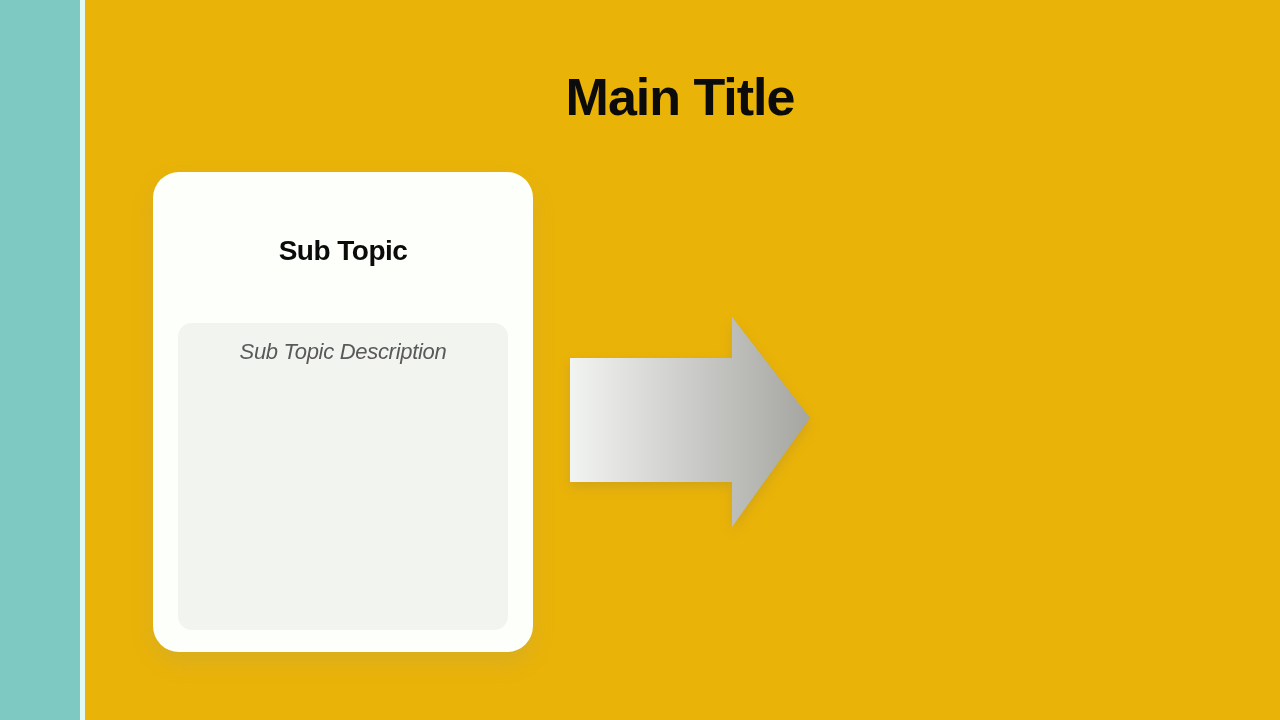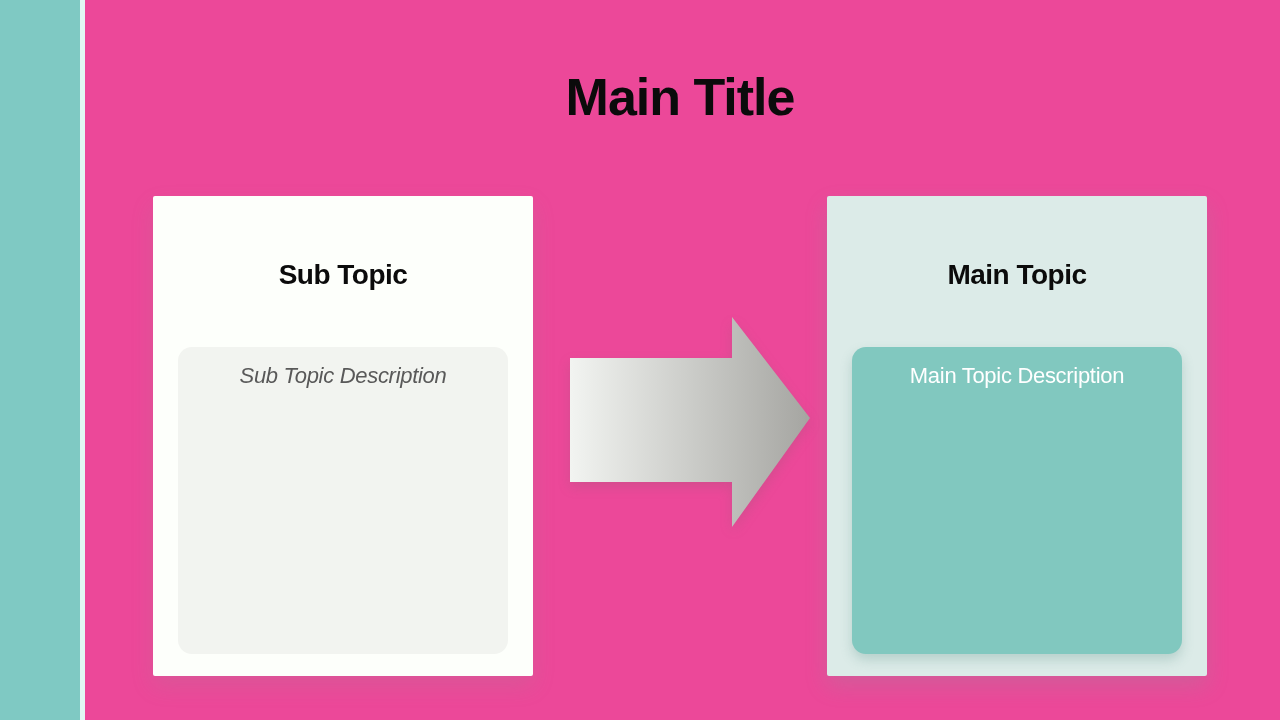--- a/index.html
+++ b/index.html
@@ -7,21 +7,21 @@
   body {
     font-family: "Liberation Sans", "DejaVu Sans", sans-serif;
     background: #f2f4f1;
     position: relative;
   }
   .slide {
     position: absolute;
     inset: 0;
     width: 1280px;
     height: 720px;
-    background: #ec4899;
+    background: #eab308;
   }
   .accent-bar {
     position: absolute;
     left: 0; top: 0;
     width: 80px; height: 720px;
     background: #7fc9c3;
   }
   .accent-bar-edge {
     position: absolute;
     left: 80px; top: 0;
@@ -34,24 +34,24 @@
     width: 1200px;
     text-align: center;
     font-size: 52px;
     font-weight: 800;
     color: #0b0b0b;
     letter-spacing: -1px;
     line-height: 1.05;
   }
   .card {
     position: absolute;
-    top: 196px;
+    top: 172px;
     width: 380px;
     height: 480px;
-    border-radius: 2px;
+    border-radius: 26px;
   }
   .card-sub {
     left: 153px;
     background: #fdfffb;
     box-shadow: 0 10px 22px rgba(140, 150, 145, 0.18);
   }
   .card-main {
     left: 827px;
     background: #dcebe8;
     box-shadow: 0 10px 22px rgba(120, 165, 155, 0.22);
@@ -125,20 +125,14 @@
       <defs>
         <linearGradient id="arrowGrad" x1="0" y1="0" x2="1" y2="0">
           <stop offset="0" stop-color="#f2f4f1"></stop>
           <stop offset="1" stop-color="#a5a5a1"></stop>
         </linearGradient>
       </defs>
       <polygon points="5,46 167,46 167,5 245,106 167,215 167,170 5,170" fill="url(#arrowGrad)"></polygon>
     </svg>
   </div>
 
-  <div class="card card-main">
-    <div class="card-heading">Main Topic</div>
-    <div class="desc-box desc-box-main">
-      <div class="desc-text desc-text-main">Main Topic Description</div>
-    </div>
-  </div>
 
 </div>
 
 </body></html>

